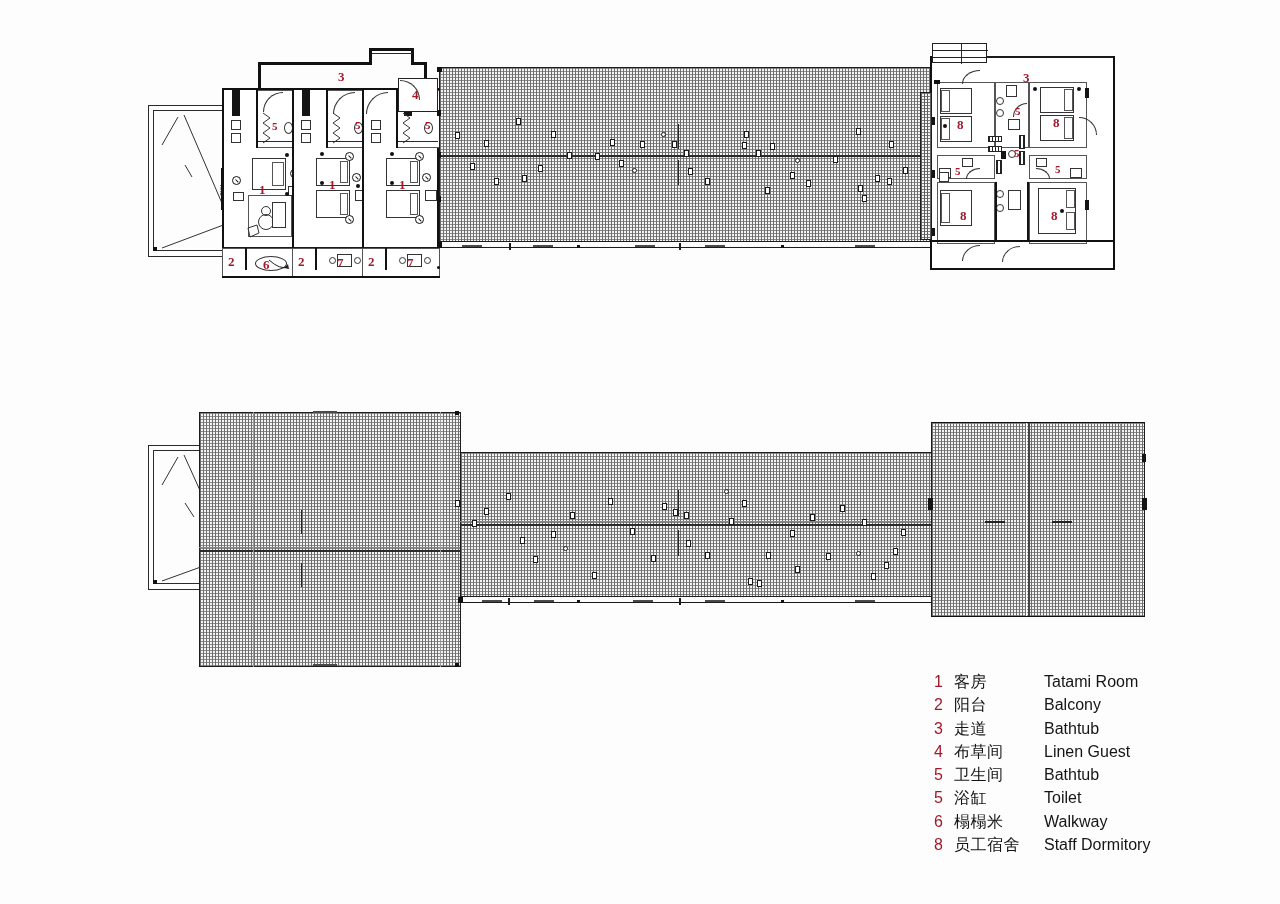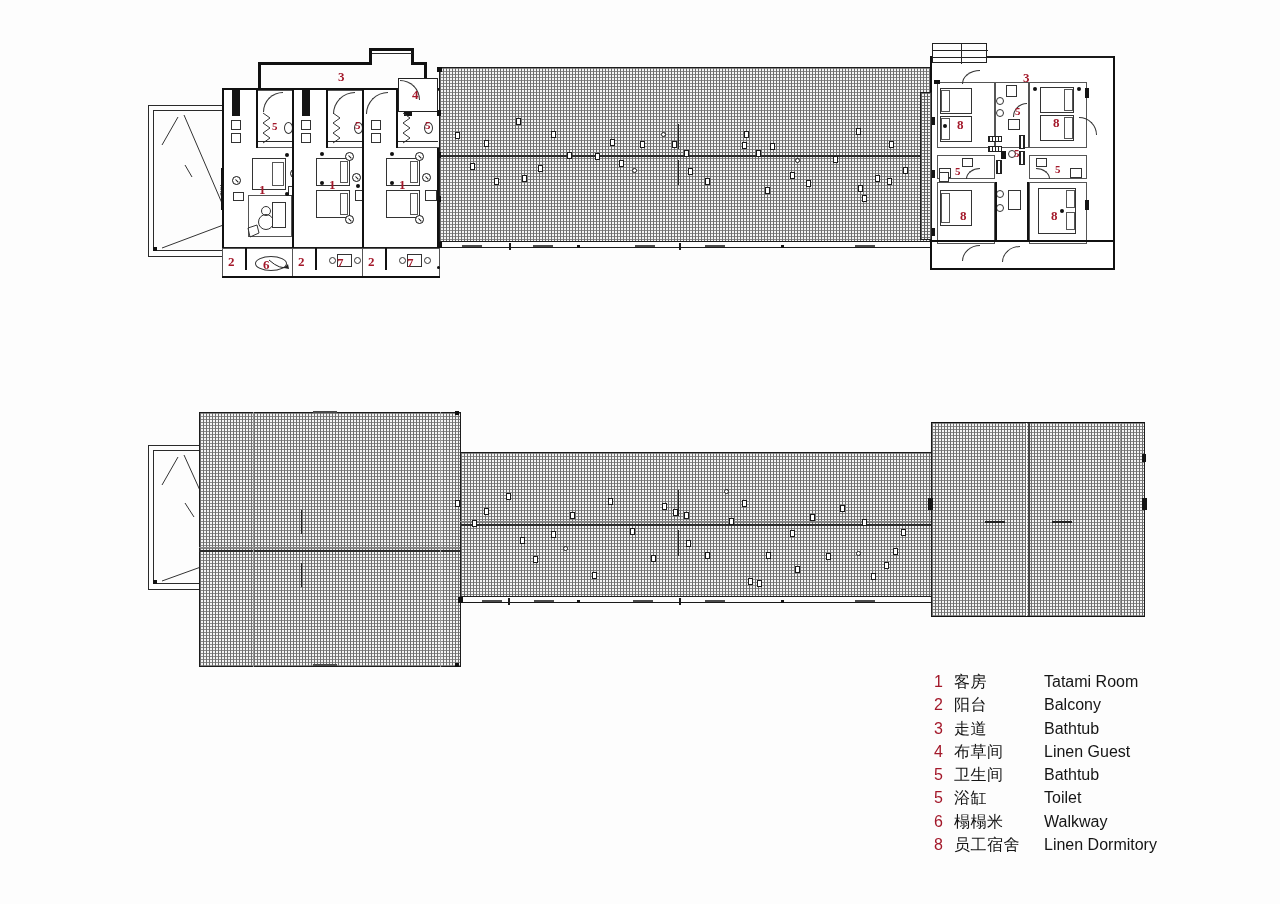--- a/index.html
+++ b/index.html
@@ -551,17 +551,17 @@
         <span class="len">Toilet</span>
       </div>
       <div class="lrow">
         <span class="lnum">6</span>
         <span class="lcn">榻榻米</span>
         <span class="len">Walkway</span>
       </div>
       <div class="lrow">
         <span class="lnum">8</span>
         <span class="lcn">员工宿舍</span>
-        <span class="len">Linen Dormitory</span>
+        <span class="len">Staff Dormitory</span>
       </div>
     </div>
 
 </div>
 
 </body></html>

